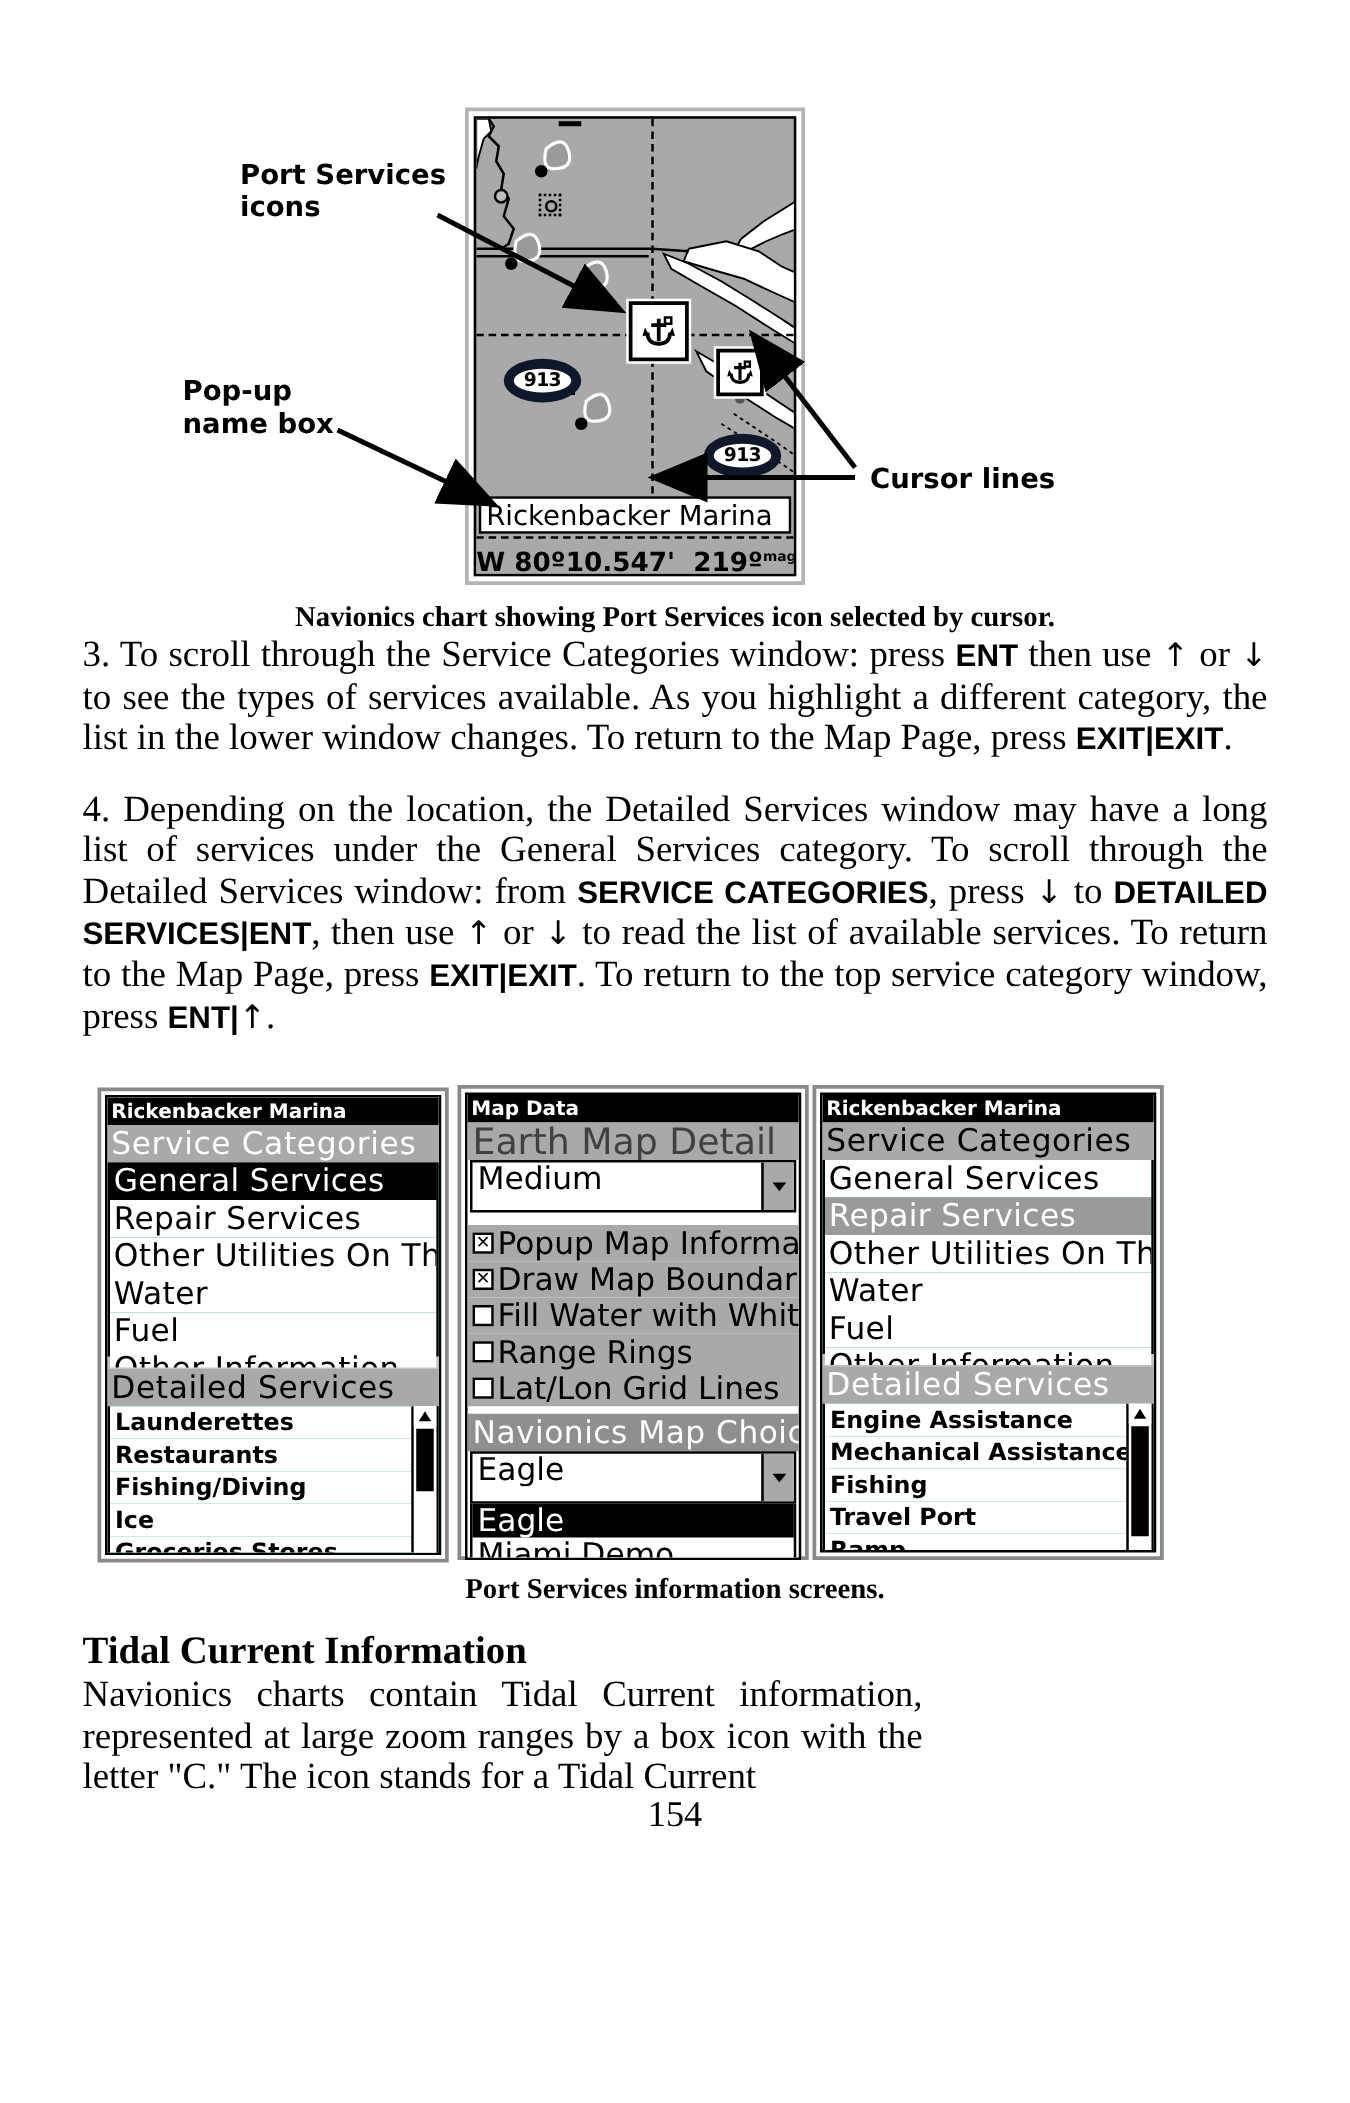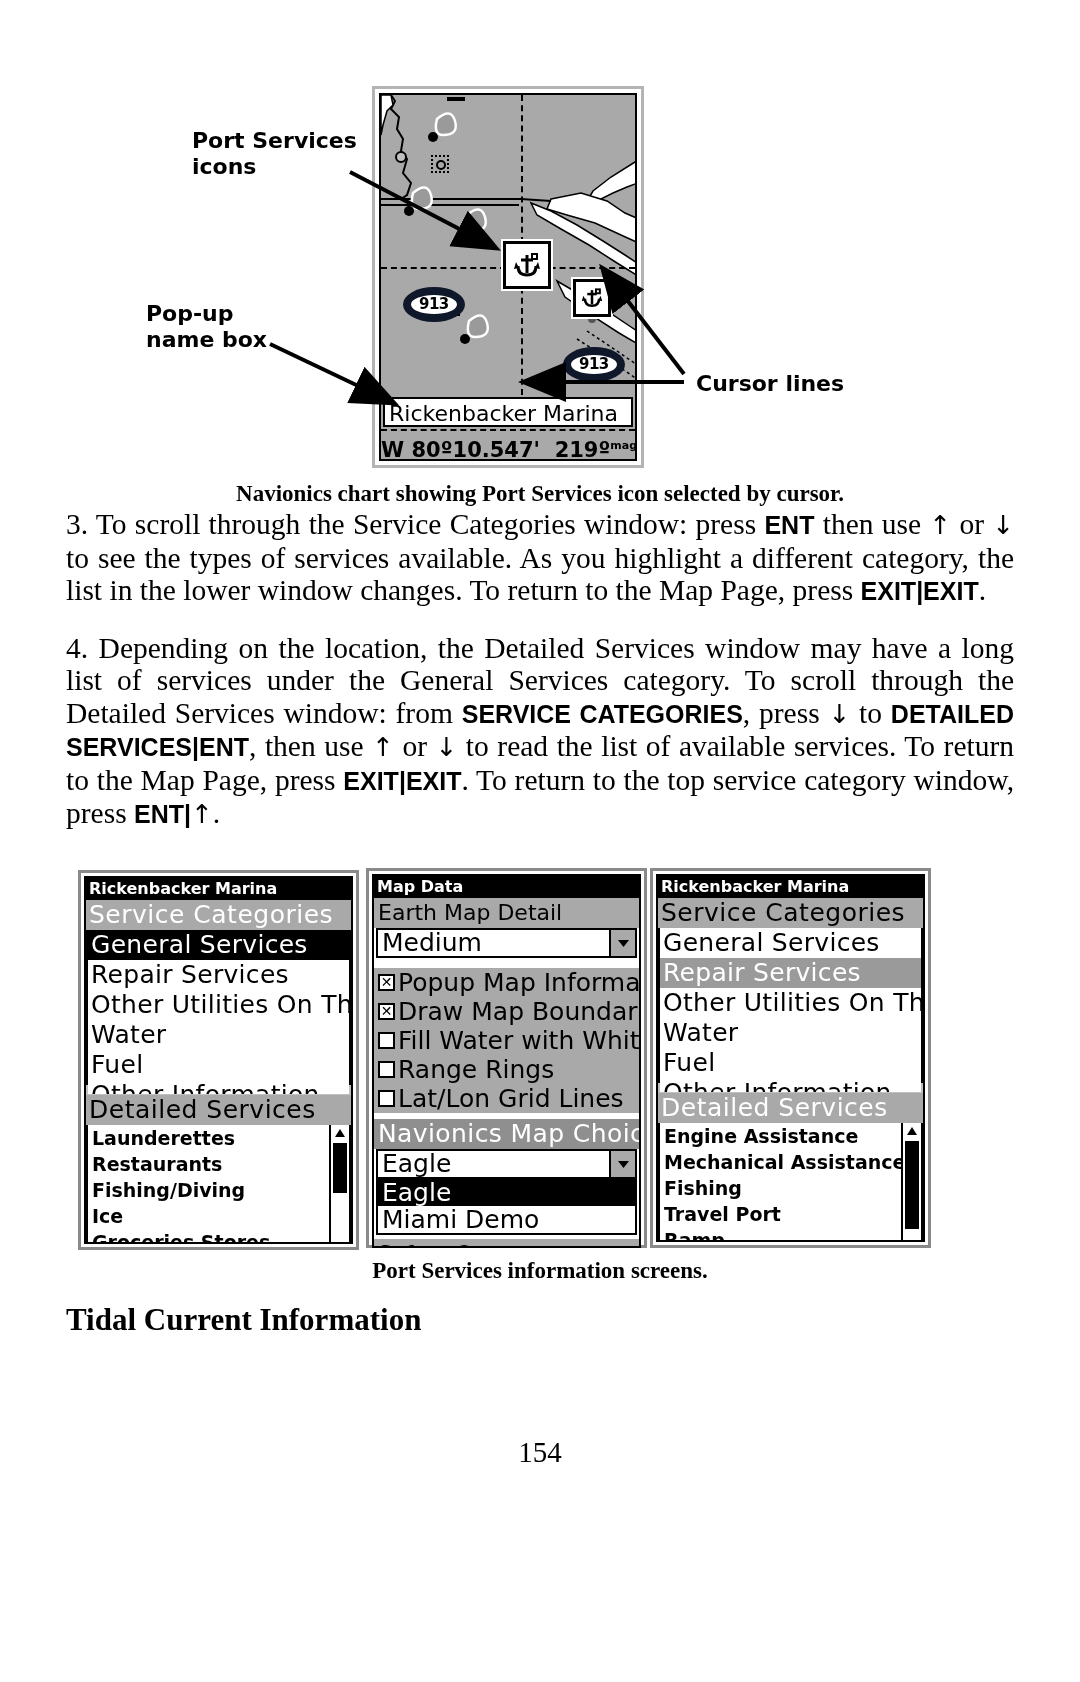--- a/index.html
+++ b/index.html
@@ -230,27 +230,27 @@
     display:flex;align-items:center;justify-content:center;
     background:#fff;
   }
   .sb-up{top:0;}
   .sb-thumb{position:absolute;left:2px;width:14px;background:#000;}
 
   
   .md-body{background:#a9a9a9;height:100%;}
   .md-label{
     font-family:"DejaVu Sans", sans-serif;
-    font-size:22px;line-height:30px;
-    padding-left:4px;color:#000000;background:#a9a9a9;
+    font-size:29px;line-height:30px;
+    padding-left:4px;color:#404040;background:#a9a9a9;
     white-space:nowrap;
   }
   .combo{
     margin:0 2px;
-    height:30px;
+    height:42px;
     background:#fff;border:2px solid #000;
     display:flex;align-items:flex-start;
     box-sizing:border-box;
     position:relative;
   }
   .combo span.val{
     font-family:"DejaVu Sans", sans-serif;
     font-size:25px;line-height:26px;padding-left:4px;
     flex:1;white-space:nowrap;overflow:hidden;
   }
@@ -548,16 +548,17 @@
           </div>
         </div>
       </div>
     </div>
   </div>
 
   <div class="caption cap2">Port Services information screens.</div>
 
   <div class="sect">
     <h2>Tidal Current Information</h2>
+    <p>Navionics charts contain Tidal Current information, represented at large zoom ranges by a box icon with the letter "C." The icon stands for a Tidal Current</p>
   </div>
 
   <div class="pageno">154</div>
 </div>
 
 </body></html>

